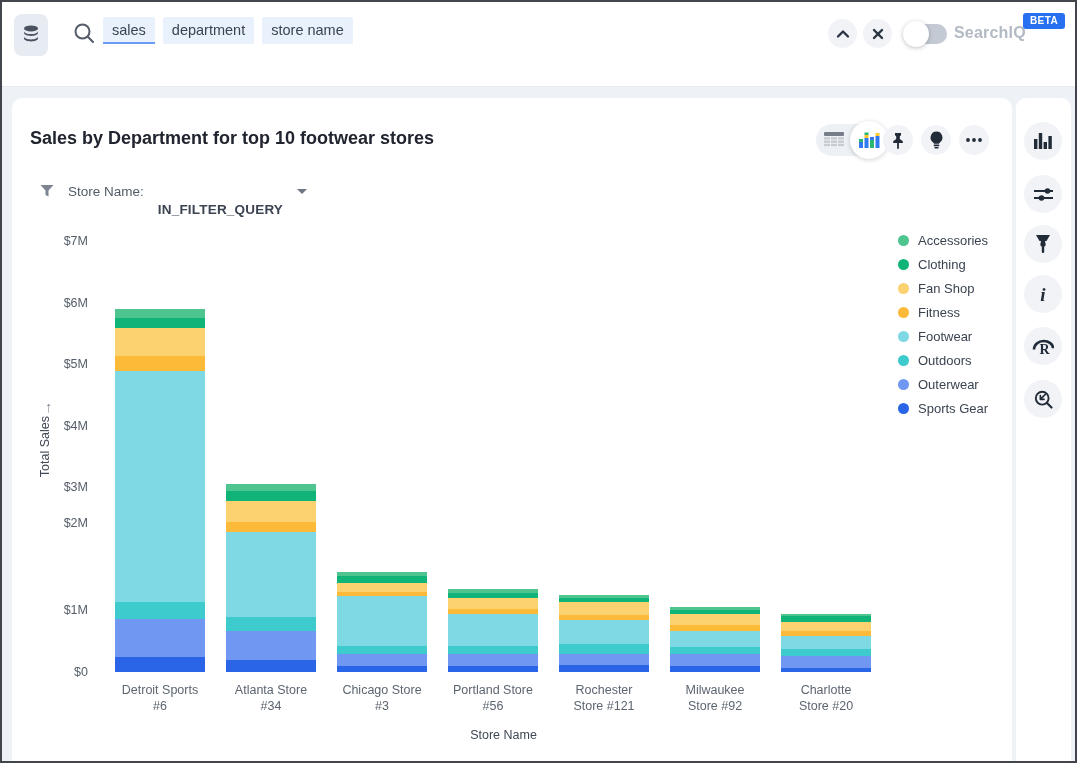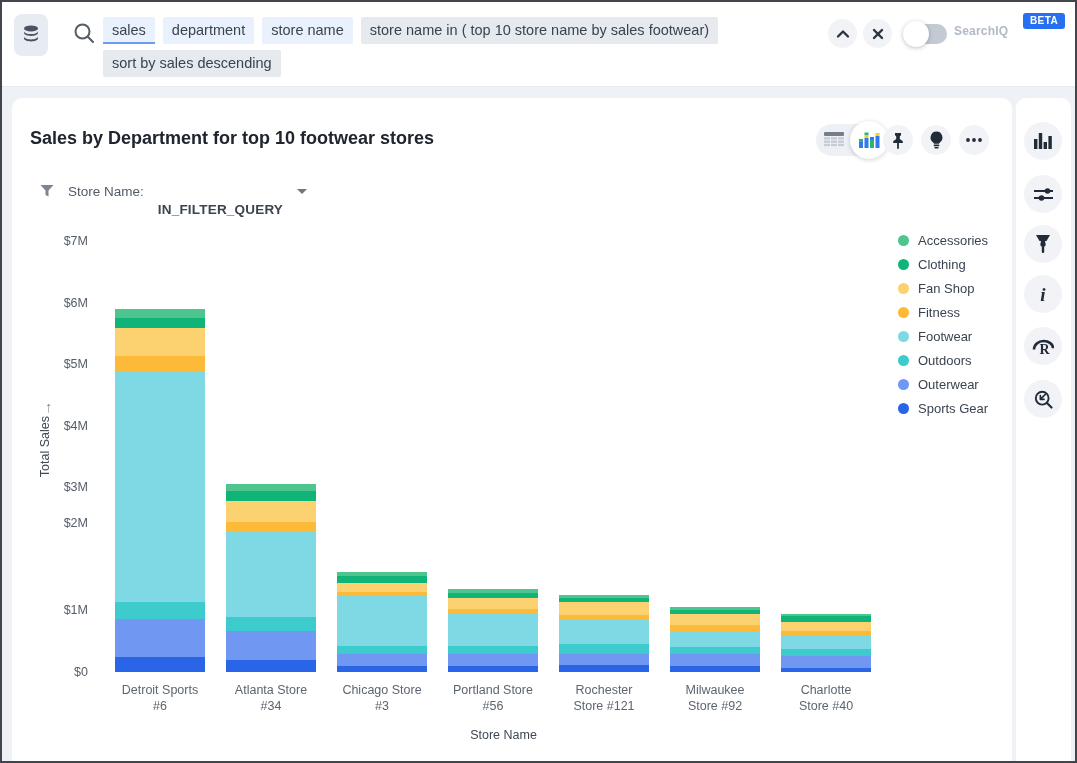--- a/index.html
+++ b/index.html
@@ -20,21 +20,21 @@
            color: #3a4350; background: #e6e9ee; border-radius: 2px; white-space: nowrap; cursor: text; }
   .token.col { background: #e9f1fd; }
   .token.active { background: #e9f1fd; border-bottom: 2px solid #6c9bf5; border-radius: 2px 2px 0 0; }
   .circle-btn { position: absolute; width: 29px; height: 29px; border-radius: 50%;
                 background: #f1f3f6; display: flex; align-items: center; justify-content: center;
                 cursor: pointer; }
   .toggle { position: absolute; left: 903px; top: 22px; width: 42px; height: 20px;
             border-radius: 10px; background: #c3cad4; cursor: pointer; }
   .toggle .knob { position: absolute; left: -2px; top: -3px; width: 26px; height: 26px;
                   border-radius: 50%; background: #fff; box-shadow: 0 1px 4px rgba(0,0,0,.25); }
-  .searchiq { position: absolute; left: 952px; top: 22px; font-size: 12px; font-weight: 700;
+  .searchiq { position: absolute; left: 952px; top: 22px; font-size: 16px; font-weight: 700;
               color: #b3bac4; letter-spacing: .2px; }
   .beta { position: absolute; left: 1021px; top: 11px; background: #2770ef; color: #fff;
           font-size: 10px; font-weight: 700; padding: 2px 7px 3px; border-radius: 3px; letter-spacing: .4px; }
 
   
   .card { position: absolute; left: 10px; top: 96px; width: 1000px; height: 663px;
           background: #fff; border-radius: 10px 10px 0 0; }
   .title { position: absolute; left: 18px; top: 30px; font-size: 18px; font-weight: 700;
            color: #20242e; }
   .pill { position: absolute; left: 804px; top: 26px; width: 68px; height: 32px;
@@ -96,24 +96,20 @@
     </div>
     <svg class="search-glass" width="24" height="24" viewBox="0 0 24 24">
       <circle cx="10.5" cy="10.5" r="7" fill="none" stroke="#545d68" stroke-width="2"></circle>
       <line x1="15.8" y1="15.8" x2="21" y2="21" stroke="#545d68" stroke-width="2" stroke-linecap="round"></line>
     </svg>
     <div class="tokens">
       <div class="token-row" id="tokens-row1">
           <span class="token active">sales</span>
           <span class="token col">department</span>
           <span class="token col">store name</span>
-          <span class="token">store name in ( top 10 store name by sales footwear)</span>
-        </div>
-      <div class="token-row" id="tokens-row2">
-          <span class="token">sort by sales descending</span>
         </div>
     </div>
     <div class="circle-btn" style="left:826px; top:17px;">
       <svg width="14" height="14" viewBox="0 0 14 14">
         <polyline points="2,9.5 7,4.5 12,9.5" fill="none" stroke="#2b3442" stroke-width="2.4" stroke-linecap="round" stroke-linejoin="round"></polyline>
       </svg>
     </div>
     <div class="circle-btn" style="left:861px; top:17px;">
       <svg width="12" height="12" viewBox="0 0 12 12">
         <line x1="2" y1="2" x2="10" y2="10" stroke="#2b3442" stroke-width="2.4" stroke-linecap="round"></line>
@@ -298,21 +294,21 @@
         <div class="xlabel" style="left: 537px; top: 584px;">
           <div>Rochester</div>
           <div>Store #121</div>
         </div>
         <div class="xlabel" style="left: 648px; top: 584px;">
           <div>Milwaukee</div>
           <div>Store #92</div>
         </div>
         <div class="xlabel" style="left: 759px; top: 584px;">
           <div>Charlotte</div>
-          <div>Store #40</div>
+          <div>Store #20</div>
         </div>
       </div>
     <div class="xaxis-title">Store Name</div>
 
     <div class="legend" id="legend">
         <div class="legend-item">
           <span class="legend-dot" style="background: rgb(78, 196, 143);"></span>
           <span class="legend-text">Accessories</span>
         </div>
         <div class="legend-item">

